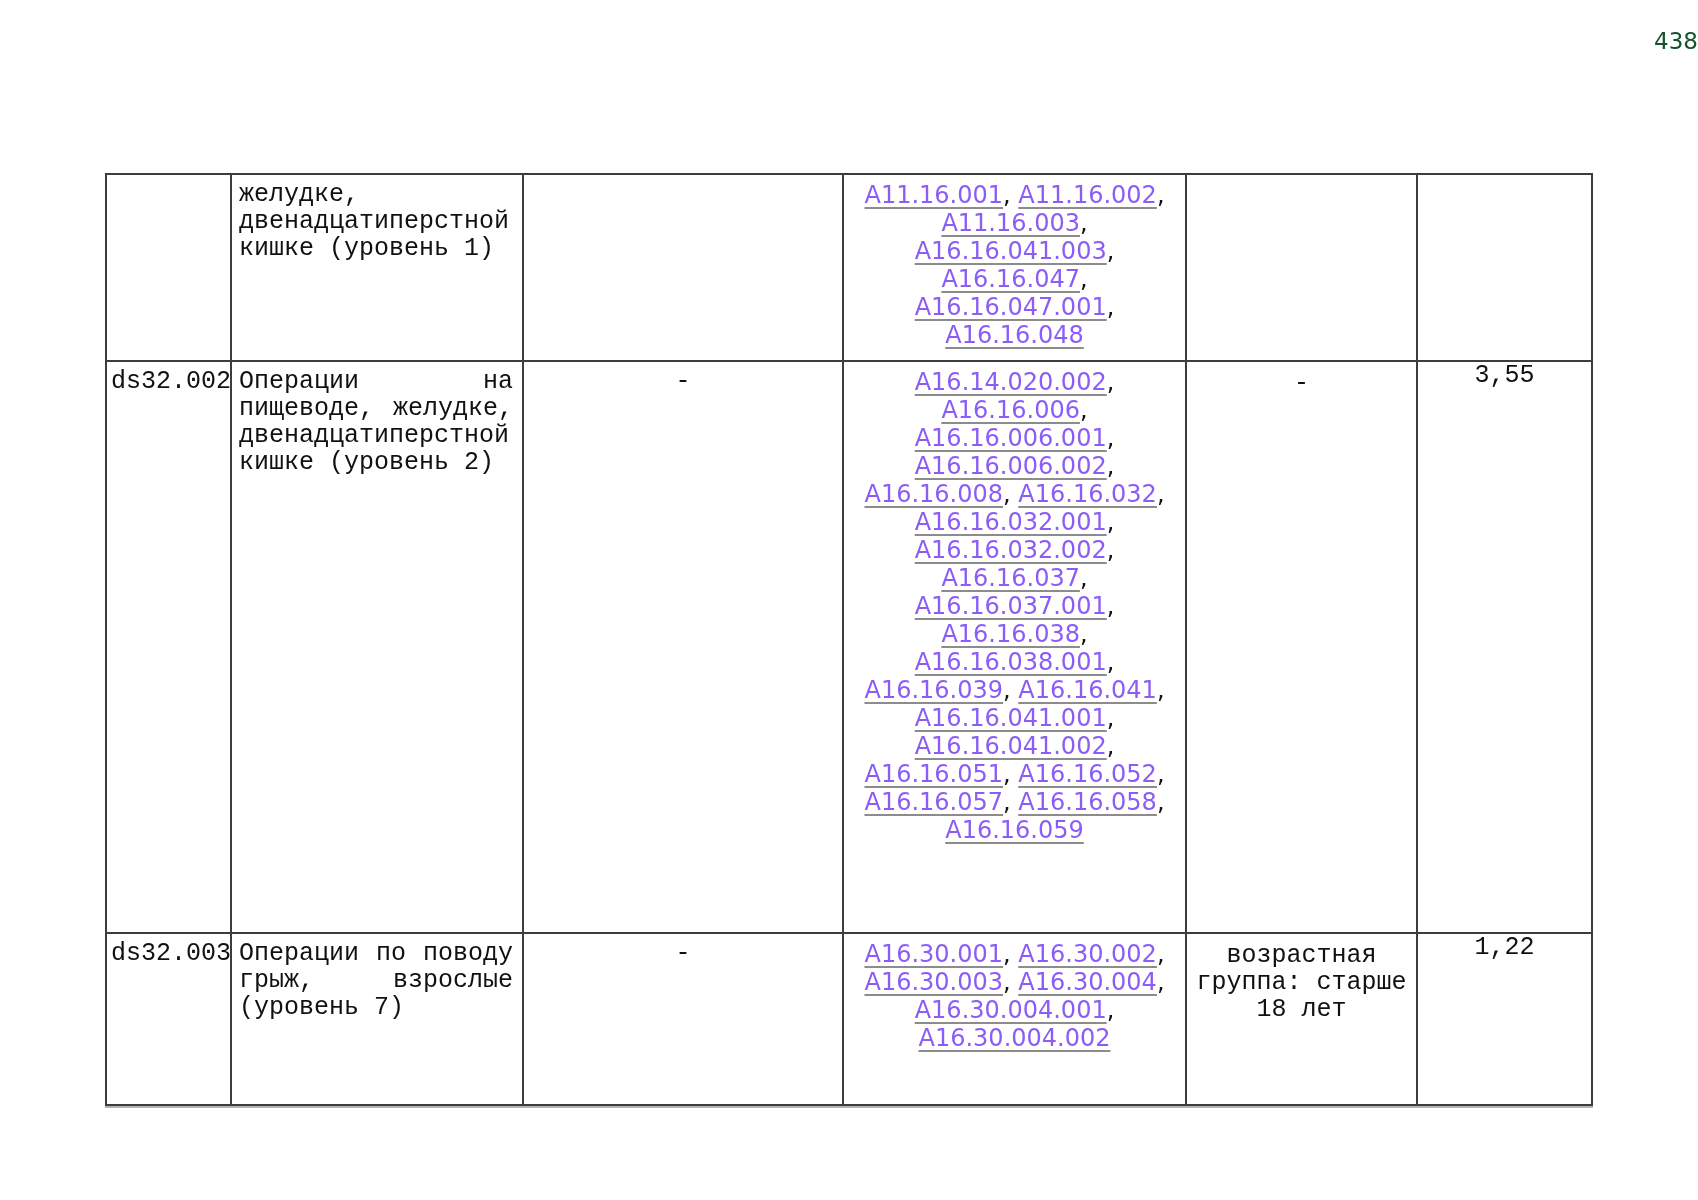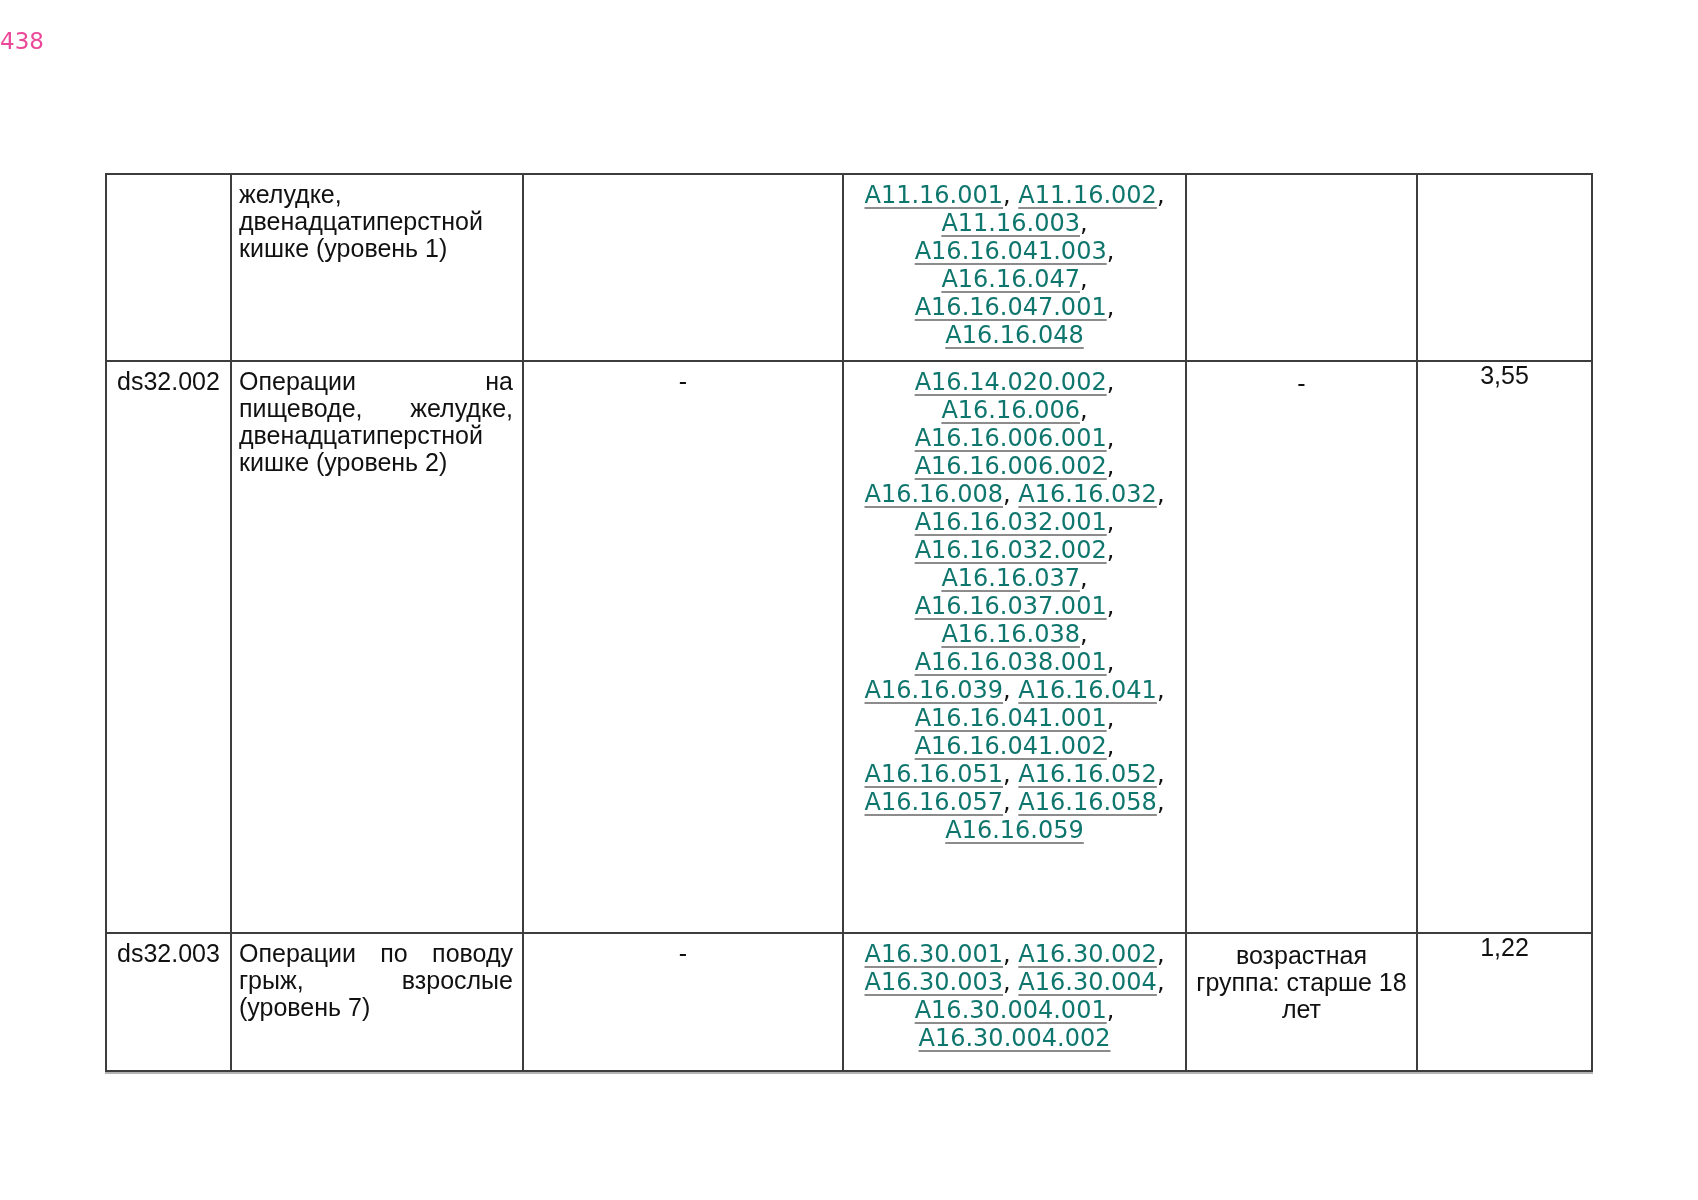--- a/index.html
+++ b/index.html
@@ -13,41 +13,41 @@
     height: 1200px;
     background: #ffffff;
     overflow: hidden;
     color: #111111;
   }
   .page-number {
     position: absolute;
     top: 28px;
     left: 0;
     width: 1698px;
-    text-align: left;
+    text-align: right;
     font-family: "DejaVu Sans", sans-serif;
     font-size: 23px;
-    color: #ec4899;
+    color: #14532d;
   }
   table.tariff {
     position: absolute;
     left: 105px;
     top: 173px;
     border-collapse: collapse;
     table-layout: fixed;
     width: 1486px;
     box-shadow: 0 2px 0 #b3b3b3;
   }
   table.tariff, table.tariff td {
     border: 2px solid #3d3d3d;
   }
   td {
     vertical-align: top;
     padding: 6px 4px 4px 4px;
-    font-family: Liberation Sans, sans-serif;
+    font-family: Liberation Mono, monospace;
     font-size: 25px;
     line-height: 27px;
     color: #111111;
     overflow: hidden;
   }
   td.c-code   { text-align: center; }
   td.c-desc   { text-align: justify; padding-left: 7px; padding-right: 9px; }
   td.c-dash   { text-align: center; }
   td.c-services {
     text-align: center;
@@ -58,26 +58,26 @@
     padding-right: 3px;
   }
   td.c-age    { text-align: center; padding-top: 8px; }
   td.c-coef   { text-align: center; padding-top: 0; }
   .svc-link {
     white-space: nowrap;
     text-decoration: underline;
     text-decoration-color: #8c8c8c;
     text-decoration-thickness: 2px;
     text-underline-offset: 4px;
-    color: #0f766e;
+    color: #8b5cf6;
     cursor: pointer;
   }
   tr.r1 { height: 187px; }
   tr.r2 { height: 572px; }
-  tr.r3 { height: 138px; }
+  tr.r3 { height: 172px; }
   tr.r4 { height: 100px; }
 </style>
 </head>
 <body>
 
 <div class="sheet">
 
   <div class="page-number">438</div>
 
   <table class="tariff">

